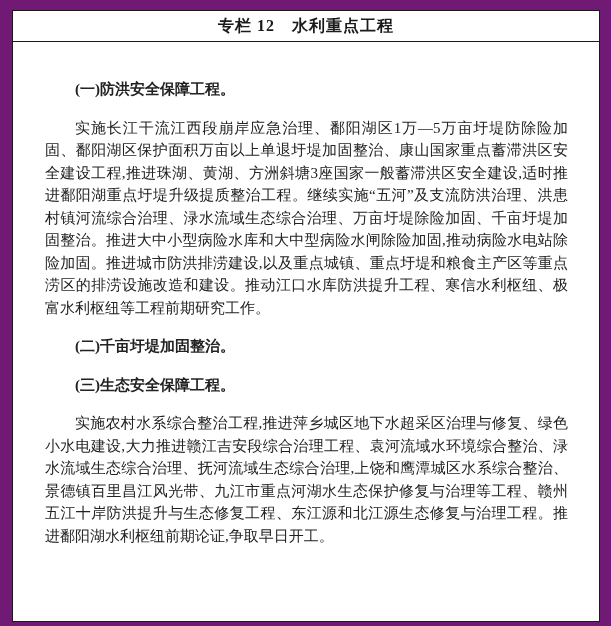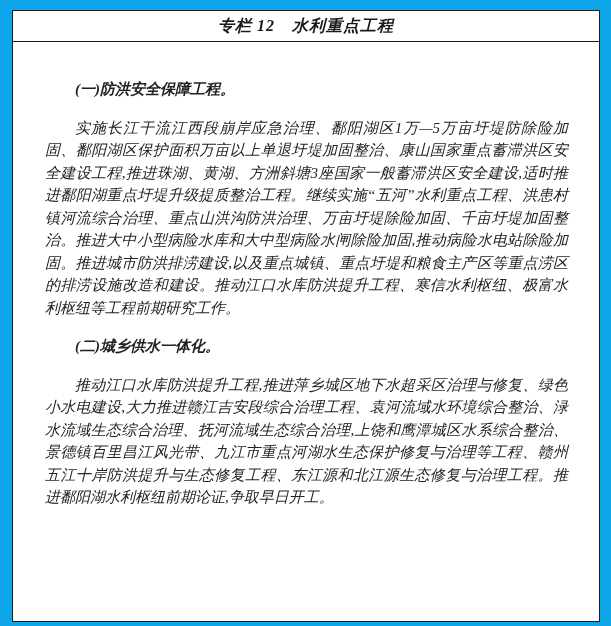--- a/index.html
+++ b/index.html
@@ -7,23 +7,22 @@
       padding: 0;
       background: #ffffff;
       width: 611px;
       height: 626px;
       font-family: "Liberation Serif", "DejaVu Serif", serif;
     }
     .page {
       position: relative;
       width: 611px;
       height: 626px;
-      background: #0ea5e9;
+      background: #701a75;
       overflow: hidden;
-      font-style: italic;
     }
     .panel {
       position: absolute;
       left: 12px;
       top: 10px;
       width: 588px;
       height: 612px;
       border: 1.5px solid #1a1a1a;
       box-sizing: border-box;
       background: #ffffff;
@@ -59,18 +58,19 @@
 </head>
 <body>
 
 <div class="page">
   <div class="panel">
     <div class="panel-header">
       <span>专栏 12　水利重点工程</span>
     </div>
     <div class="panel-body">
       <p class="section-heading">(一)防洪安全保障工程。</p>
-      <p class="section-text">实施长江干流江西段崩岸应急治理、鄱阳湖区1万—5万亩圩堤防除险加固、鄱阳湖区保护面积万亩以上单退圩堤加固整治、康山国家重点蓄滞洪区安全建设工程,推进珠湖、黄湖、方洲斜塘3座国家一般蓄滞洪区安全建设,适时推进鄱阳湖重点圩堤升级提质整治工程。继续实施“五河”水利重点工程、洪患村镇河流综合治理、重点山洪沟防洪治理、万亩圩堤除险加固、千亩圩堤加固整治。推进大中小型病险水库和大中型病险水闸除险加固,推动病险水电站除险加固。推进城市防洪排涝建设,以及重点城镇、重点圩堤和粮食主产区等重点涝区的排涝设施改造和建设。推动江口水库防洪提升工程、寒信水利枢纽、极富水利枢纽等工程前期研究工作。</p>
-      <p class="section-heading">(二)城乡供水一体化。</p>
-      <p class="section-text">推动江口水库防洪提升工程,推进萍乡城区地下水超采区治理与修复、绿色小水电建设,大力推进赣江吉安段综合治理工程、袁河流域水环境综合整治、渌水流域生态综合治理、抚河流域生态综合治理,上饶和鹰潭城区水系综合整治、景德镇百里昌江风光带、九江市重点河湖水生态保护修复与治理等工程、赣州五江十岸防洪提升与生态修复工程、东江源和北江源生态修复与治理工程。推进鄱阳湖水利枢纽前期论证,争取早日开工。</p>
+      <p class="section-text">实施长江干流江西段崩岸应急治理、鄱阳湖区1万—5万亩圩堤防除险加固、鄱阳湖区保护面积万亩以上单退圩堤加固整治、康山国家重点蓄滞洪区安全建设工程,推进珠湖、黄湖、方洲斜塘3座国家一般蓄滞洪区安全建设,适时推进鄱阳湖重点圩堤升级提质整治工程。继续实施“五河”及支流防洪治理、洪患村镇河流综合治理、渌水流域生态综合治理、万亩圩堤除险加固、千亩圩堤加固整治。推进大中小型病险水库和大中型病险水闸除险加固,推动病险水电站除险加固。推进城市防洪排涝建设,以及重点城镇、重点圩堤和粮食主产区等重点涝区的排涝设施改造和建设。推动江口水库防洪提升工程、寒信水利枢纽、极富水利枢纽等工程前期研究工作。</p>
+      <p class="section-heading">(二)千亩圩堤加固整治。</p>
+      <p class="section-heading">(三)生态安全保障工程。</p>
+      <p class="section-text">实施农村水系综合整治工程,推进萍乡城区地下水超采区治理与修复、绿色小水电建设,大力推进赣江吉安段综合治理工程、袁河流域水环境综合整治、渌水流域生态综合治理、抚河流域生态综合治理,上饶和鹰潭城区水系综合整治、景德镇百里昌江风光带、九江市重点河湖水生态保护修复与治理等工程、赣州五江十岸防洪提升与生态修复工程、东江源和北江源生态修复与治理工程。推进鄱阳湖水利枢纽前期论证,争取早日开工。</p>
     </div>
   </div>
 </div>
 
 </body></html>

